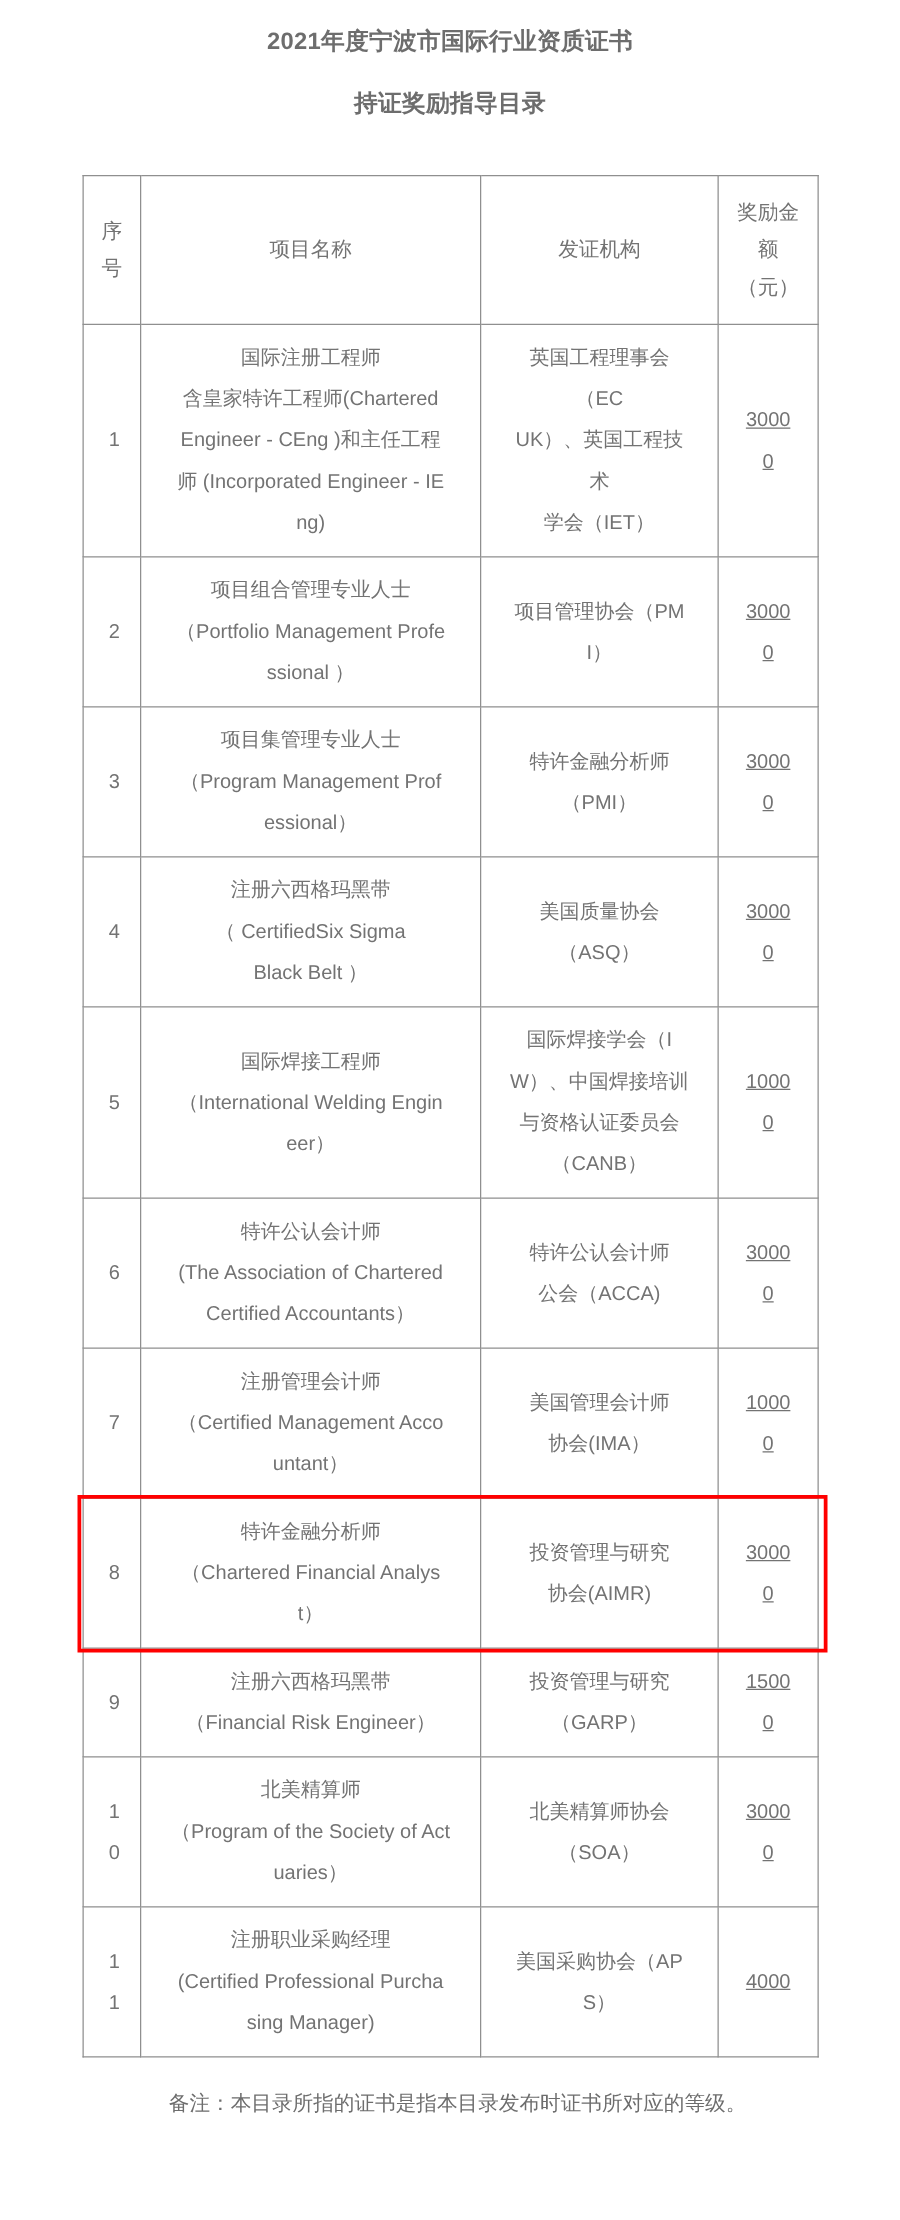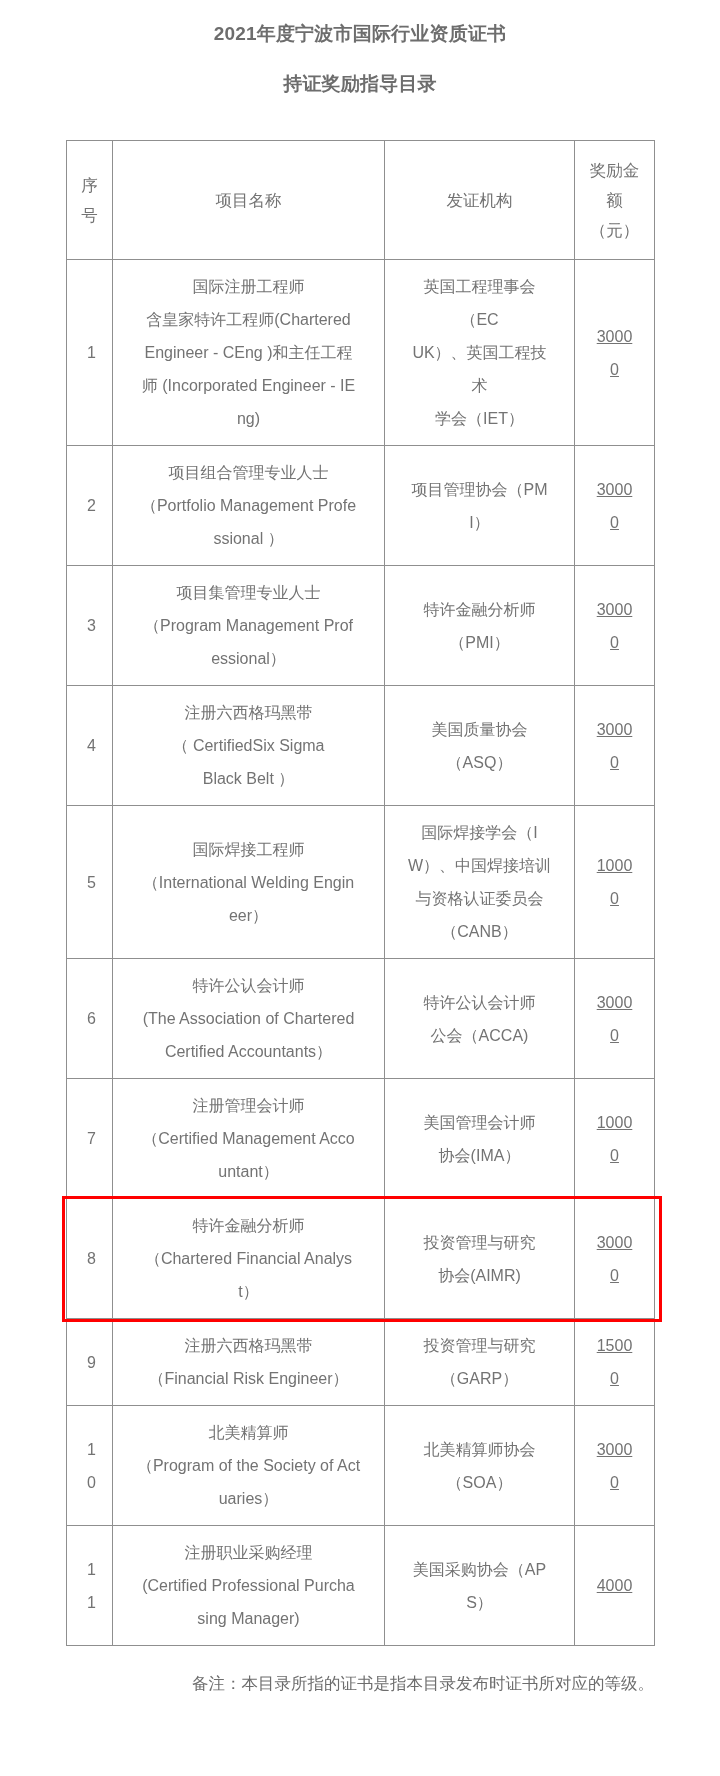--- a/index.html
+++ b/index.html
@@ -94,21 +94,21 @@
     pointer-events: none;
     left: -4px;
     width: 600px;
   }
   .footnote {
     width: 588px;
     margin: 22px auto 2px auto;
     font-size: 16.5px;
     line-height: 30px;
     color: #6d6d6d;
-    text-align: right;
+    text-align: center;
     padding-left: 12px;
     box-sizing: border-box;
   }
 </style>
 </head>
 <body>
 
 <div class="page">
 
   <div class="title-block">

